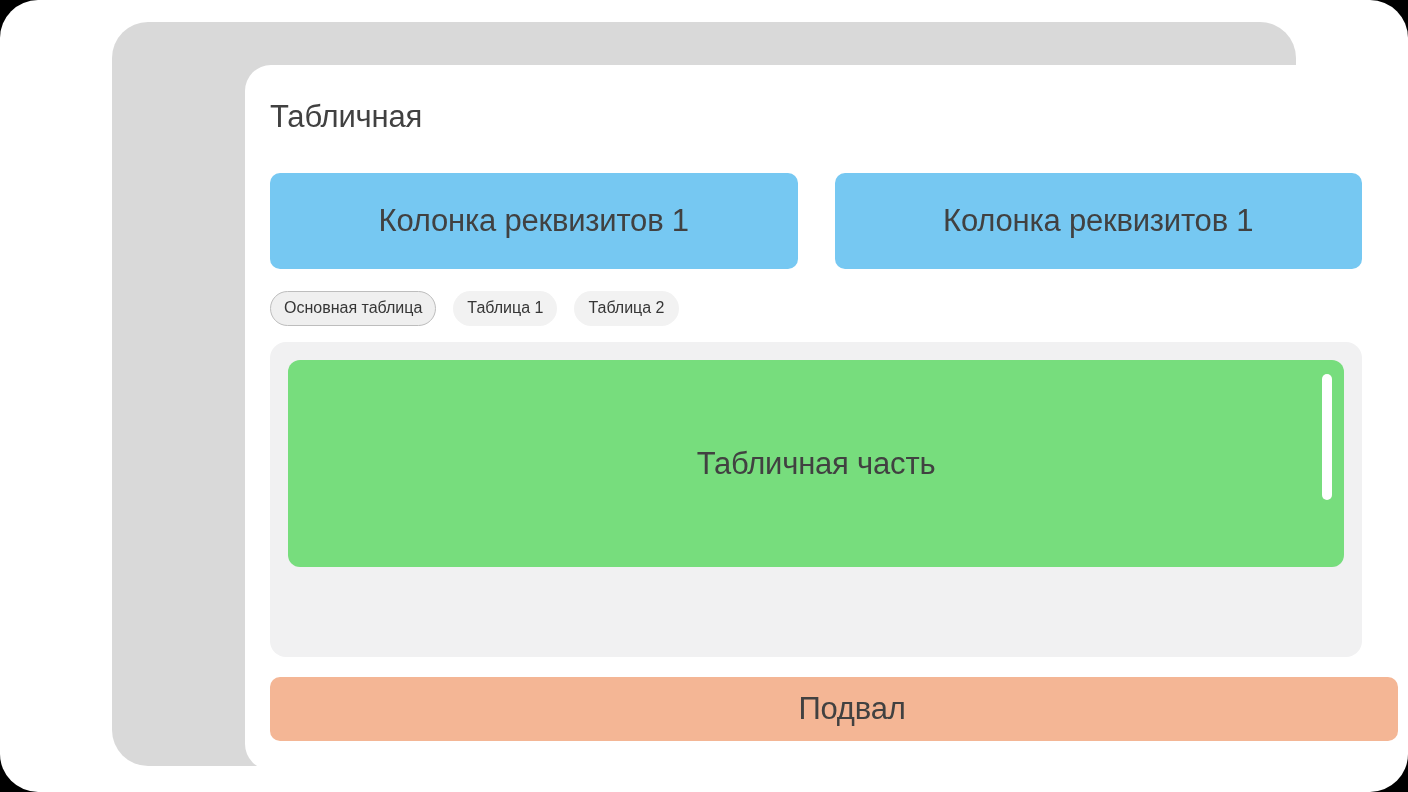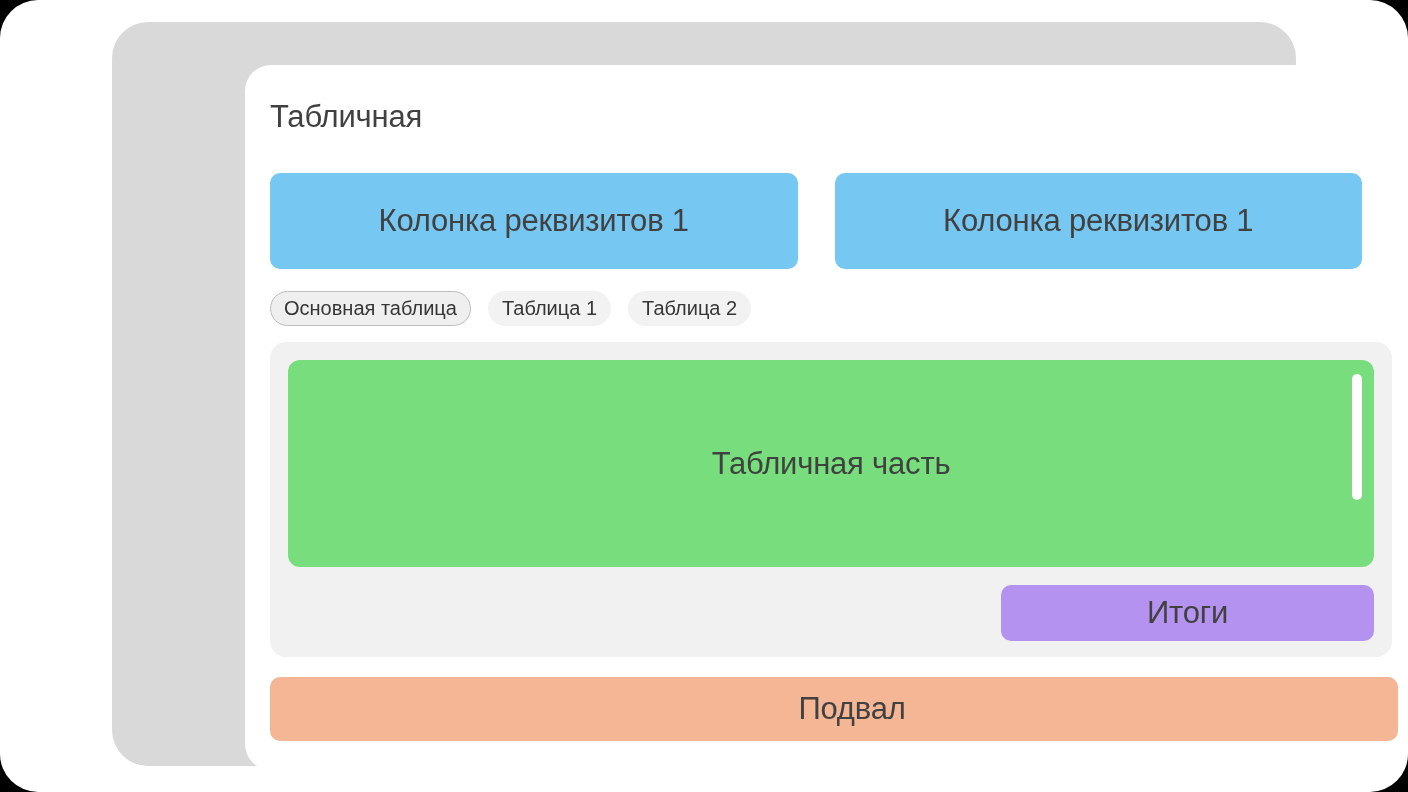--- a/index.html
+++ b/index.html
@@ -85,39 +85,38 @@
   }
   .chip {
     height: 35px;
     box-sizing: border-box;
     display: inline-flex;
     align-items: center;
     padding: 0 13px;
     border-radius: 18px;
     background: var(--c-chip_bg, #f2f2f2);
     border: 1.5px solid transparent;
-    font-size: 20px;
+    font-size: 16px;
     font-weight: 500;
     color: #363636;
     cursor: pointer;
     white-space: nowrap;
   }
   .chip.active {
     background: var(--c-chip_active_bg, #efefef);
     border-color: var(--c-chip_active_border, #bdbdbd);
   }
   .panel {
     position: absolute;
     left: 25px;
     top: 277px;
     width: 1092px;
     height: 315px;
     background: var(--c-panel, #f1f1f2);
     border-radius: 16px;
-    padding-left: 30px;
   }
   .table-block {
     position: absolute;
     left: 18px;
     right: 18px;
     top: 18px;
     height: 207px;
     background: var(--c-table, #77dd7d);
     border-radius: 12px;
     display: flex;
@@ -189,23 +188,20 @@
           <div class="chip">
             <span>Таблица 2</span>
           </div>
         </div>
 
         <div class="panel">
           <div class="table-block">
             <span class="block-label">Табличная часть</span>
             <div class="scrollbar-thumb"></div>
           </div>
-          <div class="totals-block">
-            <span class="block-label">Итоги</span>
-          </div>
         </div>
 
         <div class="footer-block">
           <span class="block-label">Подвал</span>
         </div>
 
       </div>
     </div>
   </div>
 </div>

